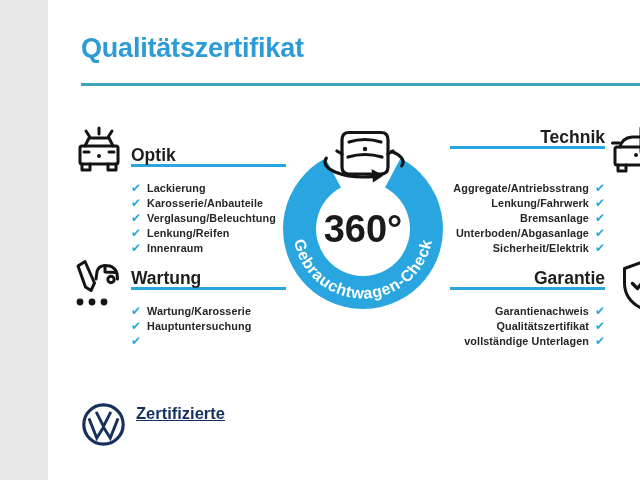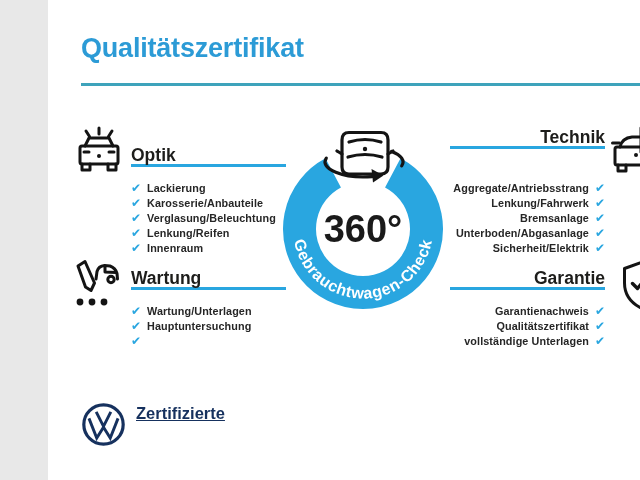--- a/index.html
+++ b/index.html
@@ -112,21 +112,21 @@
       </div>
     <div class="item">
         <span class="lbl">Sicherheit/Elektrik</span>
         <span class="chk">✔</span>
       </div>
   </div>
 
   <div class="items al-left" id="items-wartung">
     <div class="item">
         <span class="chk">✔</span>
-        <span class="lbl">Wartung/Unterlagen</span>
+        <span class="lbl">Wartung/Karosserie</span>
       </div>
     <div class="item">
         <span class="chk">✔</span>
         <span class="lbl">Hauptuntersuchung</span>
       </div>
     <div class="item">
         <span class="chk">✔</span>
       </div>
   </div>
 

